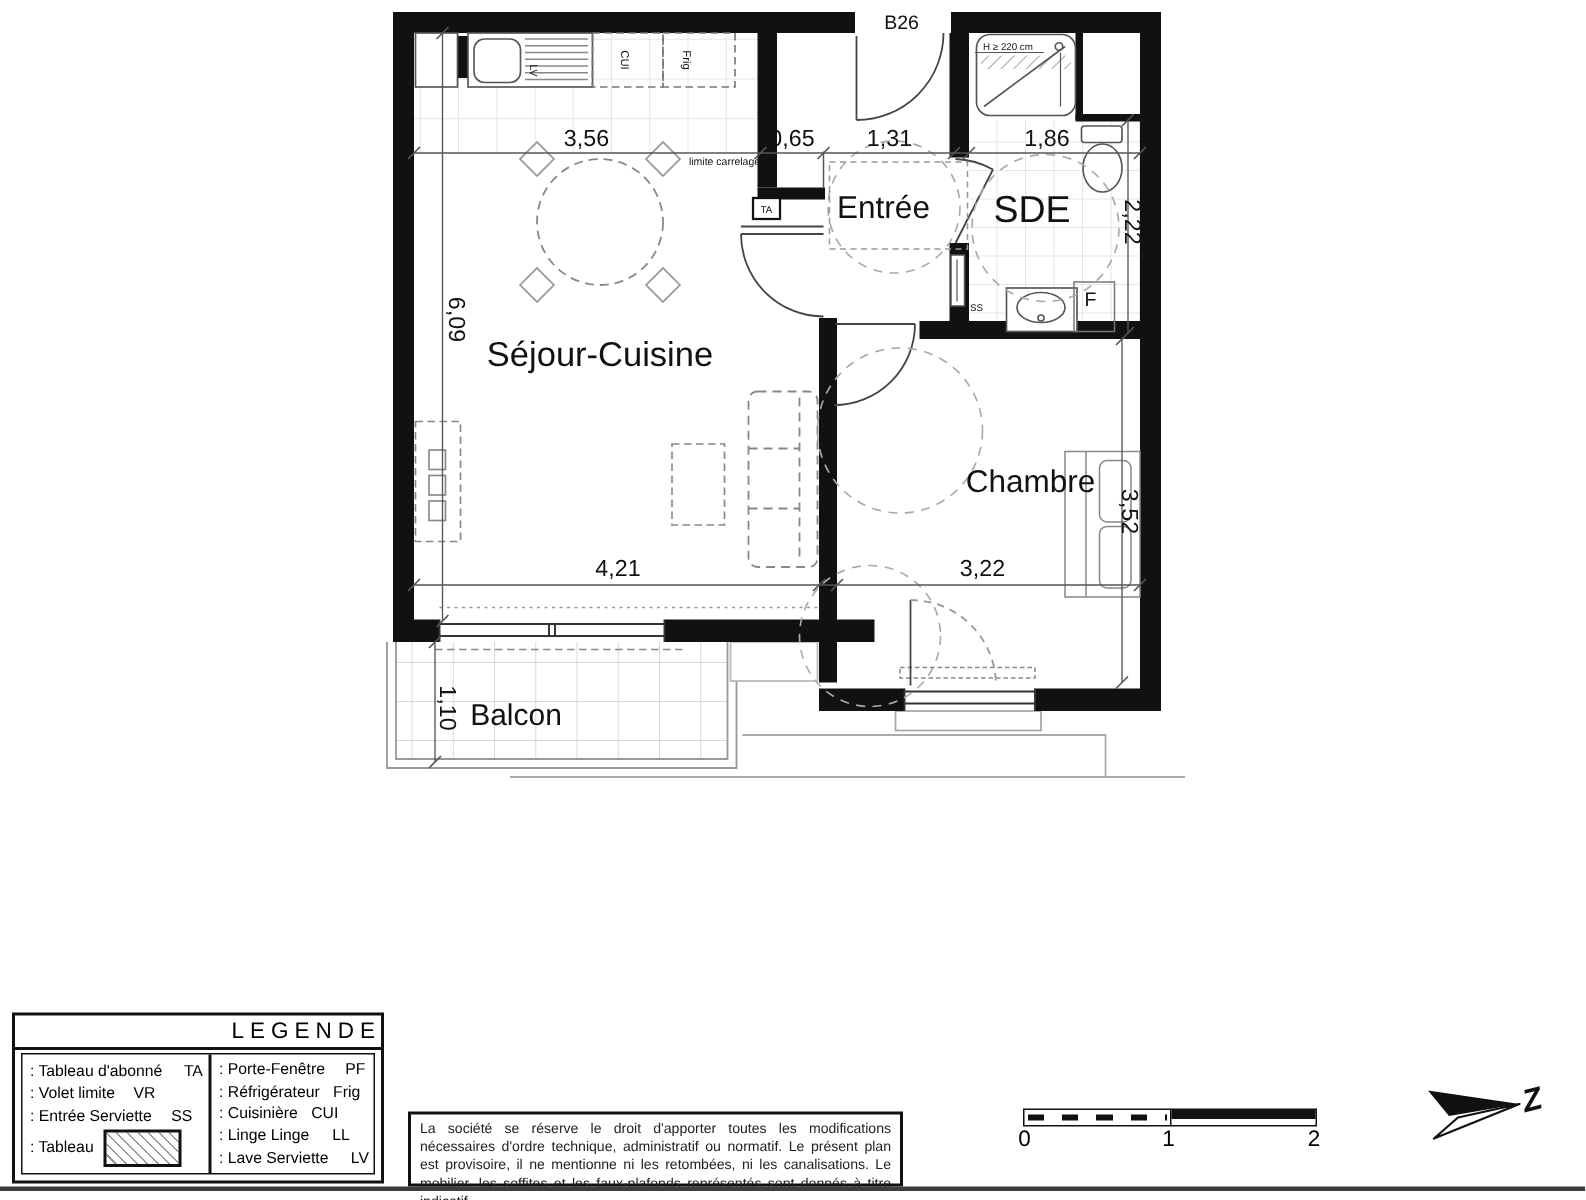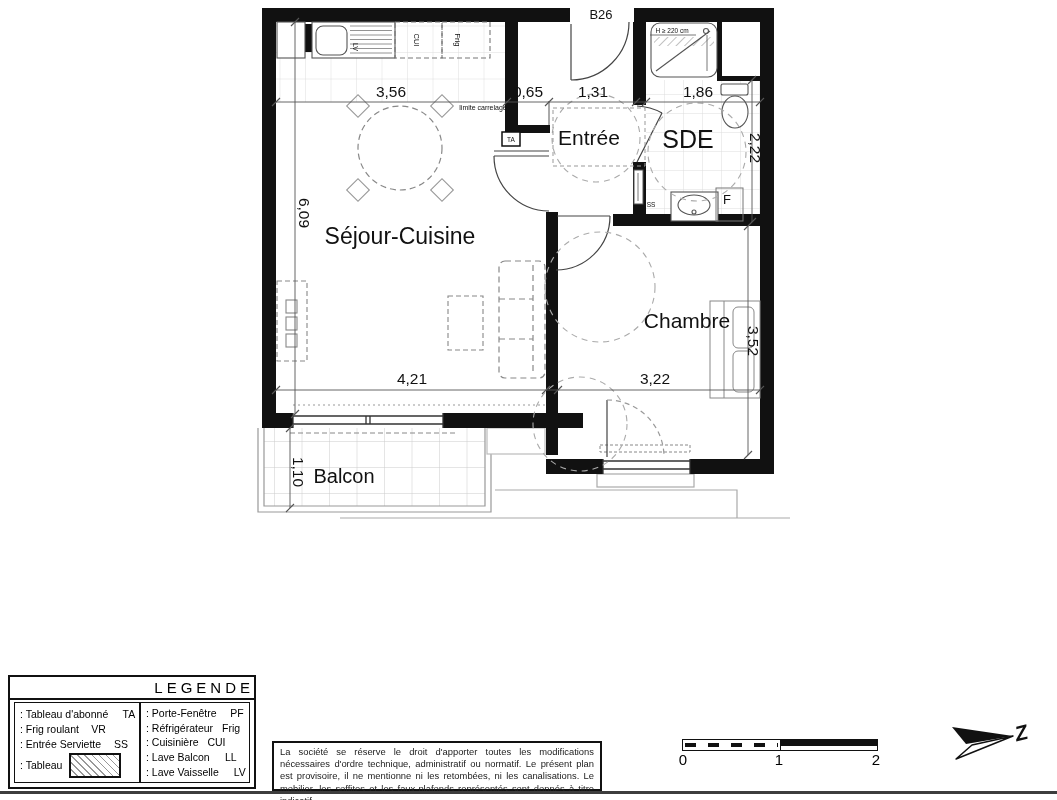--- a/index.html
+++ b/index.html
@@ -272,21 +272,21 @@
 
   <div class="legend">
     <div class="legend-title">LEGENDE</div>
     <div class="legend-body">
       <div class="legend-col lcol">
         <div class="legend-row">
           <span>: Tableau d'abonné</span>
           <span class="legend-code">TA</span>
         </div>
         <div class="legend-row">
-          <span>: Frig roulant</span>
+          <span>: Volet limite</span>
           <span class="legend-code">VR</span>
         </div>
         <div class="legend-row">
           <span>: Entrée Serviette</span>
           <span class="legend-code">SS</span>
         </div>
         <div class="legend-row">
           <span>: Tableau</span>
           <span class="hatch-swatch"></span>
         </div>
@@ -298,25 +298,25 @@
         </div>
         <div class="legend-row">
           <span>: Réfrigérateur</span>
           <span class="legend-code">Frig</span>
         </div>
         <div class="legend-row">
           <span>: Cuisinière</span>
           <span class="legend-code">CUI</span>
         </div>
         <div class="legend-row">
-          <span>: Lave Balcon</span>
+          <span>: Linge Linge</span>
           <span class="legend-code">LL</span>
         </div>
         <div class="legend-row">
-          <span>: Lave Vaisselle</span>
+          <span>: Lave Serviette</span>
           <span class="legend-code">LV</span>
         </div>
       </div>
     </div>
   </div>
 
   <div class="disclaimer">La société se réserve le droit d'apporter toutes les modifications nécessaires d'ordre technique, administratif ou normatif. Le présent plan est provisoire, il ne mentionne ni les retombées, ni les canalisations. Le mobilier, les soffites et les faux-plafonds représentés sont donnés à titre indicatif.</div>
 
   <div class="scalebar">
     <div class="sb-bar">

